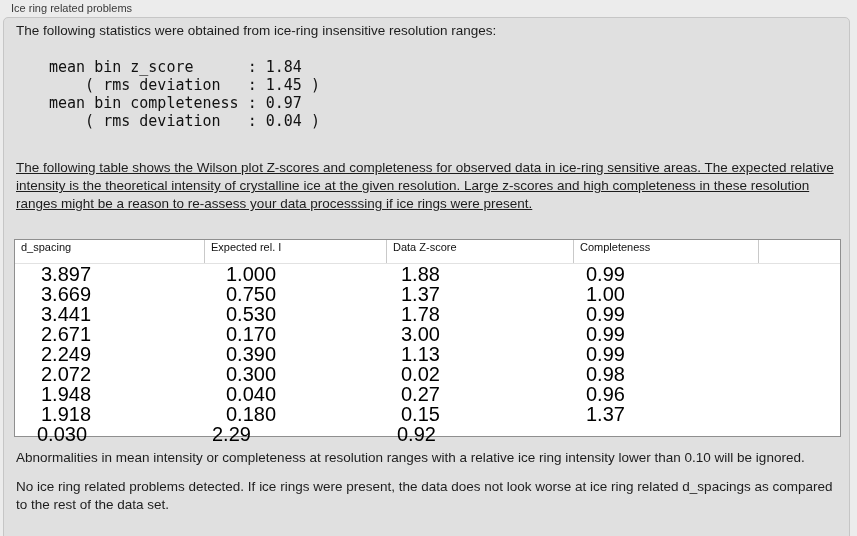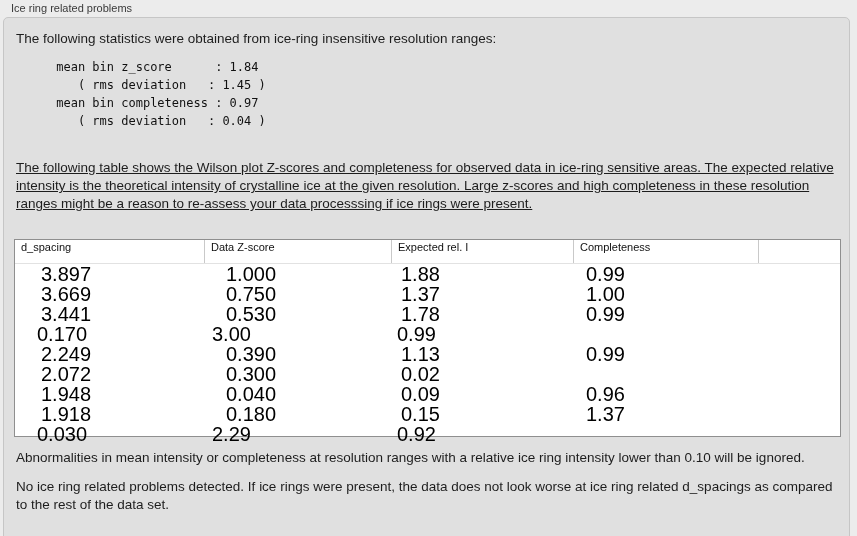--- a/index.html
+++ b/index.html
@@ -23,34 +23,33 @@
   .groupbox {
     position: absolute;
     left: 3px; top: 17px;
     width: 847px; height: 540px;
     background: #e0e0e0;
     border: 1px solid #c6c6c6;
     border-radius: 5px;
   }
   .intro {
     position: absolute;
-    left: 16px; top: 30px;
+    left: 16px; top: 22px;
     width: 824px;
     font-size: 13.5px;
     line-height: 17px;
   }
   .mono-block {
     position: absolute;
     left: 49px; top: 58px;
     font-family: "DejaVu Sans Mono", "Liberation Mono", monospace;
-    font-size: 12px;
+    font-size: 15px;
     line-height: 18px;
     white-space: pre;
     color: #111;
-    text-align: center;
   }
   .description {
     position: absolute;
     left: 16px; top: 159px;
     width: 826px;
     font-size: 13.5px;
     line-height: 18px;
     text-decoration: underline;
   }
   .note {
@@ -121,22 +120,22 @@
   <div class="mono-block">mean bin z_score      : 1.84
     ( rms deviation   : 1.45 )
 mean bin completeness : 0.97
     ( rms deviation   : 0.04 )</div>
 
   <div class="description">The following table shows the Wilson plot Z-scores and completeness for observed data in ice-ring sensitive areas. The expected relative intensity is the theoretical intensity of crystalline ice at the given resolution. Large z-scores and high completeness in these resolution ranges might be a reason to re-assess your data processsing if ice rings were present.</div>
 
   <div class="listctrl">
     <div class="thead">
       <div class="th c1">d_spacing</div>
+      <div class="th c2">Expected rel. I</div>
       <div class="th c3">Data Z-score</div>
-      <div class="th c2">Expected rel. I</div>
       <div class="th c4">Completeness</div>
       <div class="th c5"></div>
     </div>
 
     <div class="tr">
       <div class="td c1">3.897</div>
       <div class="td c2">1.000</div>
       <div class="td c3">1.88</div>
       <div class="td c4">0.99</div>
     </div>
@@ -146,39 +145,41 @@
       <div class="td c3">1.37</div>
       <div class="td c4">1.00</div>
     </div>
     <div class="tr">
       <div class="td c1">3.441</div>
       <div class="td c2">0.530</div>
       <div class="td c3">1.78</div>
       <div class="td c4">0.99</div>
     </div>
     <div class="tr">
+      <div class="td c1">2.671</div>
       <div class="td c2">0.170</div>
       <div class="td c3">3.00</div>
       <div class="td c4">0.99</div>
     </div>
     <div class="tr">
       <div class="td c1">2.249</div>
       <div class="td c2">0.390</div>
       <div class="td c3">1.13</div>
       <div class="td c4">0.99</div>
     </div>
     <div class="tr">
       <div class="td c1">2.072</div>
       <div class="td c2">0.300</div>
       <div class="td c3">0.02</div>
+      <div class="td c4">0.98</div>
     </div>
     <div class="tr">
       <div class="td c1">1.948</div>
       <div class="td c2">0.040</div>
-      <div class="td c3">0.09</div>
+      <div class="td c3">0.27</div>
       <div class="td c4">0.96</div>
     </div>
     <div class="tr">
       <div class="td c1">1.918</div>
       <div class="td c2">0.180</div>
       <div class="td c3">0.15</div>
       <div class="td c4">1.37</div>
     </div>
     <div class="tr">
       <div class="td c2">0.030</div>

